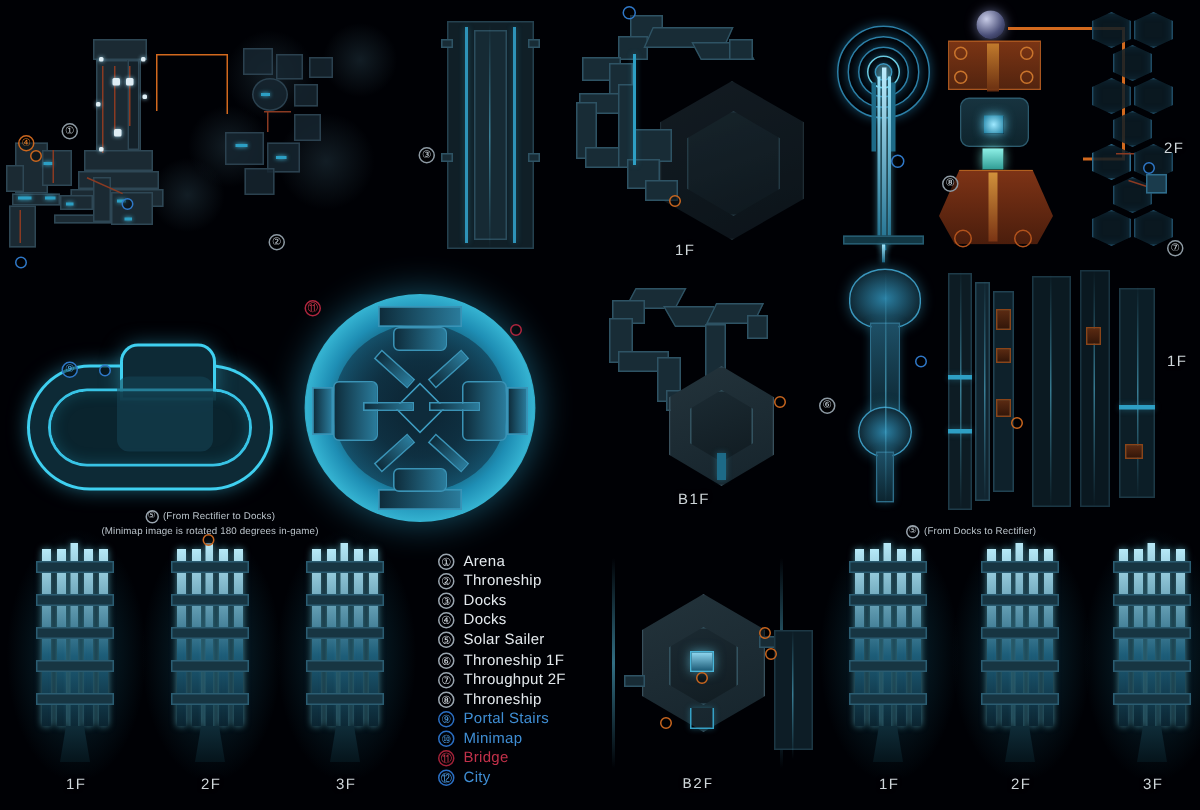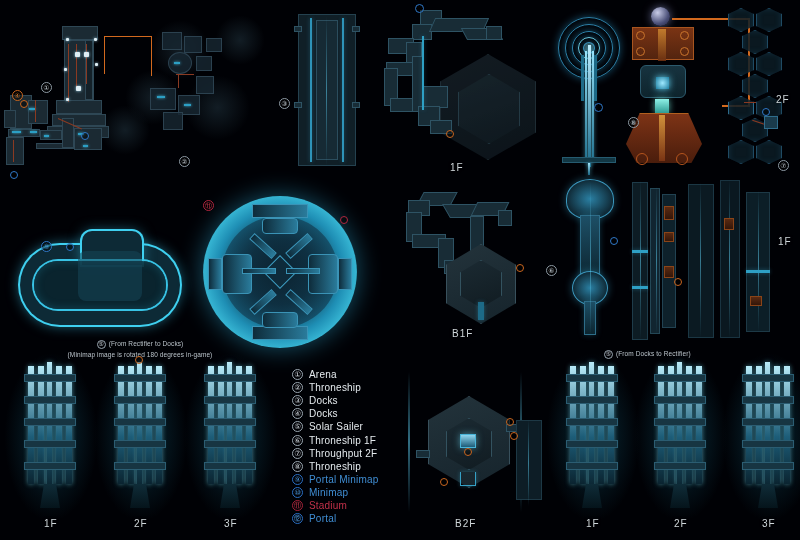--- a/index.html
+++ b/index.html
@@ -587,33 +587,33 @@
     <div class="legend-row c-white">
       <span class="legend-sym">⑦</span>
       <span class="legend-txt">Throughput 2F</span>
     </div>
     <div class="legend-row c-white">
       <span class="legend-sym">⑧</span>
       <span class="legend-txt">Throneship</span>
     </div>
     <div class="legend-row c-blue">
       <span class="legend-sym">⑨</span>
-      <span class="legend-txt">Portal Minimap</span>
+      <span class="legend-txt">Portal Stairs</span>
     </div>
     <div class="legend-row c-blue">
       <span class="legend-sym">⑩</span>
       <span class="legend-txt">Minimap</span>
     </div>
     <div class="legend-row c-red">
       <span class="legend-sym">⑪</span>
-      <span class="legend-txt">Stadium</span>
+      <span class="legend-txt">Bridge</span>
     </div>
     <div class="legend-row c-blue">
       <span class="legend-sym">⑫</span>
-      <span class="legend-txt">Portal</span>
+      <span class="legend-txt">City</span>
     </div>
   </div>
 
   <div class="tower" style="left:18px;top:360px;width:66px;height:150px;">
     <div class="aura" style="left:-14px;top:-8px;width:94px;height:170px;"></div>
     <div class="col" style="left:10px;top:6px;width:6px;height:118px;"></div>
     <div class="col" style="left:20px;top:6px;width:6px;height:118px;"></div>
     <div class="col" style="left:38px;top:6px;width:6px;height:118px;"></div>
     <div class="col" style="left:48px;top:6px;width:6px;height:118px;"></div>
     <div class="col" style="left:29px;top:2px;width:5px;height:126px;"></div>
@@ -668,21 +668,21 @@
     <div class="corridor" style="left:108px;top:58px;width:16px;height:8px;"></div>
     <div style="position:absolute;left:62px;top:68px;width:16px;height:14px;background:linear-gradient(180deg,#8fd6ef,#1d5c78);border:1px solid #49b4d8;box-shadow:0 0 7px rgba(110,220,250,.55);"></div>
     <div class="corridor cyan" style="left:62px;top:106px;width:16px;height:14px;background:none;border-color:#35a0c5;border-top:none;"></div>
     <div class="corridor" style="left:118px;top:54px;width:26px;height:80px;background:#0d1d26;border-color:#1d3845;"></div>
     <div class="vstreak" style="left:130px;top:54px;height:86px;"></div>
     <div class="marker orange" style="left:108px;top:52px;width:8px;height:8px;font-size:5px;line-height:7px;"></div>
     <div class="marker orange" style="left:112px;top:66px;width:8px;height:8px;font-size:5px;line-height:7px;"></div>
     <div class="marker orange" style="left:42px;top:112px;width:8px;height:8px;font-size:5px;line-height:7px;"></div>
     <div class="marker orange" style="left:66px;top:82px;width:8px;height:8px;font-size:5px;line-height:7px;"></div>
   </div>
-  <div class="floorlabel" style="left:455px;top:518px;">B2F</div>
+  <div class="floorlabel" style="left:455px;top:518px;font-family:Liberation Mono, monospace;">B2F</div>
 
   <div class="tower" style="left:560px;top:360px;width:66px;height:150px;">
     <div class="aura" style="left:-14px;top:-8px;width:94px;height:170px;"></div>
     <div class="col" style="left:10px;top:6px;width:6px;height:118px;"></div>
     <div class="col" style="left:20px;top:6px;width:6px;height:118px;"></div>
     <div class="col" style="left:38px;top:6px;width:6px;height:118px;"></div>
     <div class="col" style="left:48px;top:6px;width:6px;height:118px;"></div>
     <div class="col" style="left:29px;top:2px;width:5px;height:126px;"></div>
     <div class="plate" style="left:6px;top:14px;width:52px;height:8px;"></div>
     <div class="plate" style="left:6px;top:36px;width:52px;height:8px;"></div>

